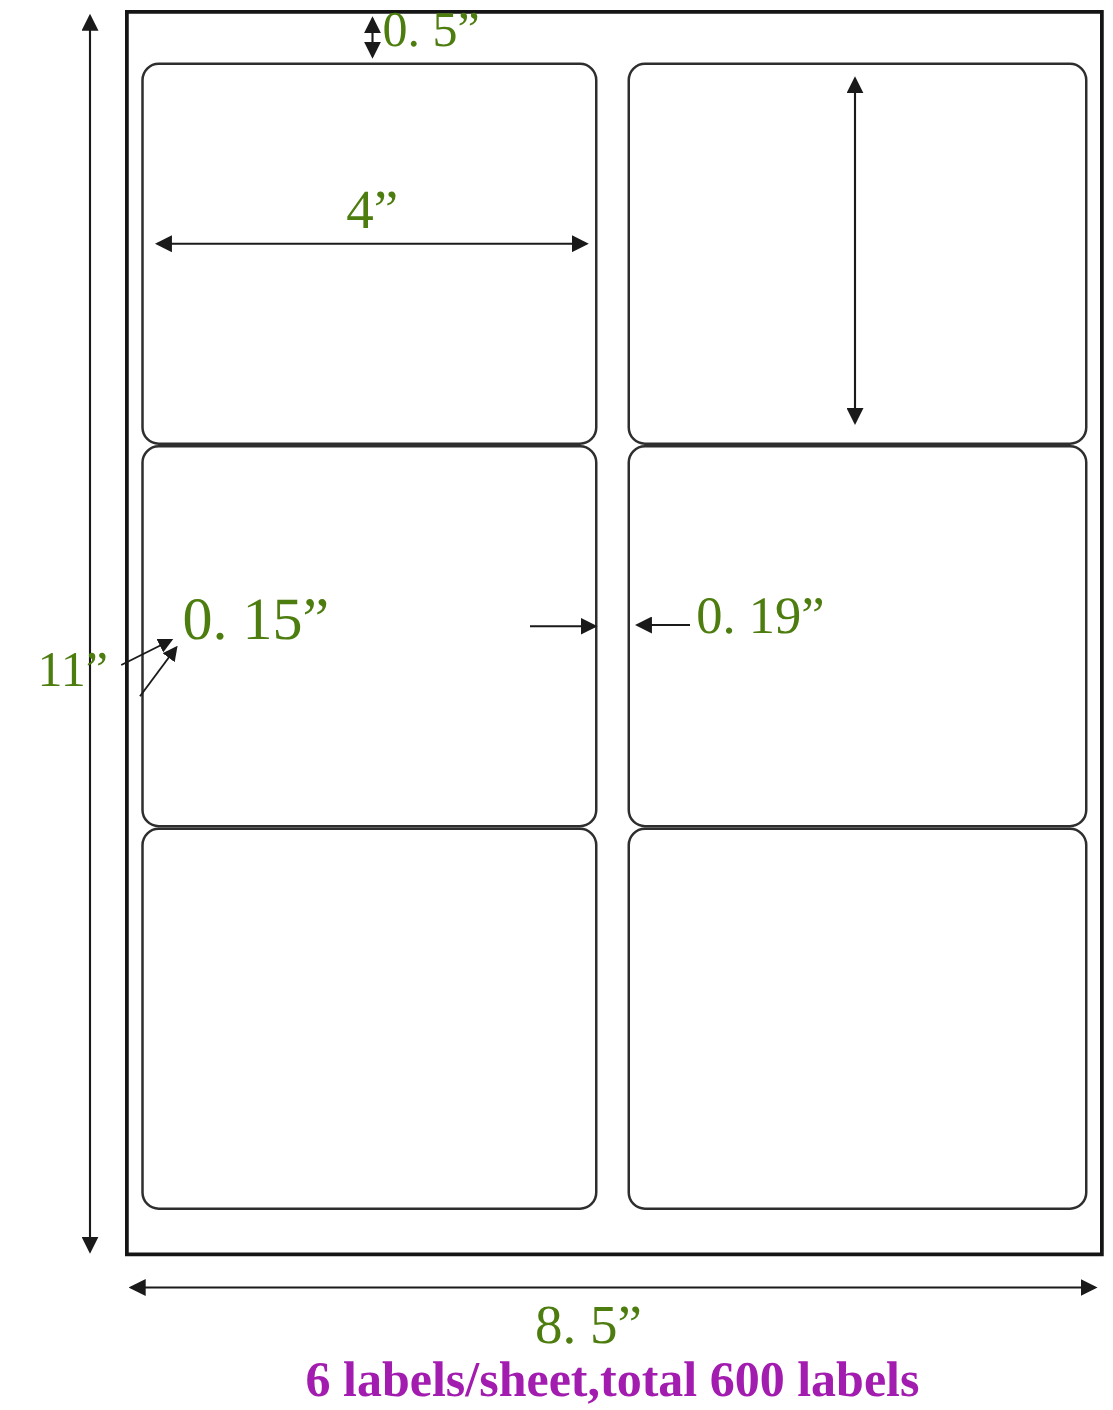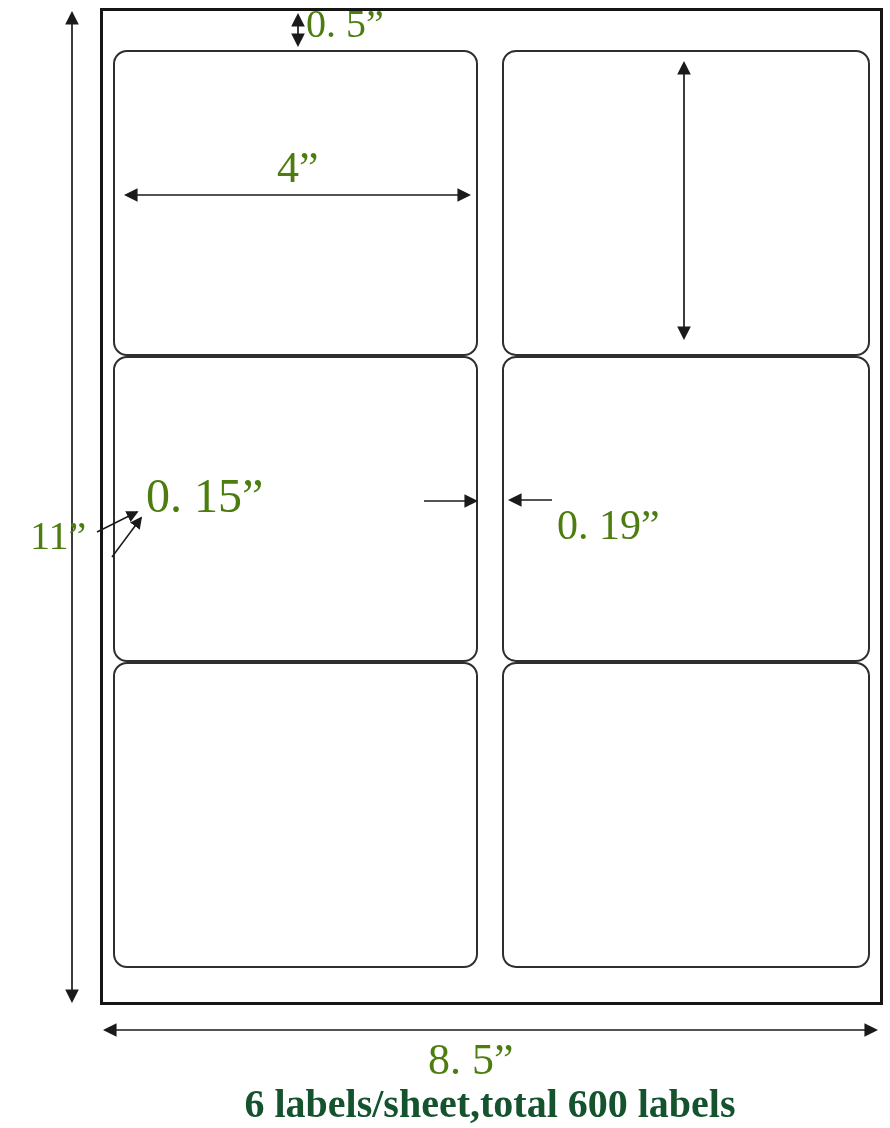--- a/index.html
+++ b/index.html
@@ -42,30 +42,30 @@
   .dim{
     position:absolute;
     line-height:1;
     white-space:nowrap;
     color:#4d7c0f;
   }
   #dim-top-margin{left:306px;top:4px;font-size:40px;}
   #dim-label-width{left:277px;top:146px;font-size:44px;}
   #dim-label-height{left:692px;top:160px;font-size:44px;}
   #dim-side-margin{left:146px;top:472px;font-size:48px;}
-  #dim-column-gap{left:557px;top:472px;font-size:42px;margin-top:32px;}
+  #dim-column-gap{left:557px;top:472px;font-size:42px;}
   #dim-sheet-height{left:2px;top:516px;font-size:40px;margin-left:28px;}
   #dim-sheet-width{left:428px;top:1038px;font-size:44px;}
   #caption{
     position:absolute;
     left:95px;top:1084px;width:790px;
     text-align:center;
     font-size:40px;
     font-weight:bold;
-    color:#14532d;
+    color:#a21caf;
     line-height:1;
   }
 </style>
 </head>
 <body>
 
 <div id="canvas">
 
   <div id="sheet">
     <div class="label-cell col1 row1"></div>

